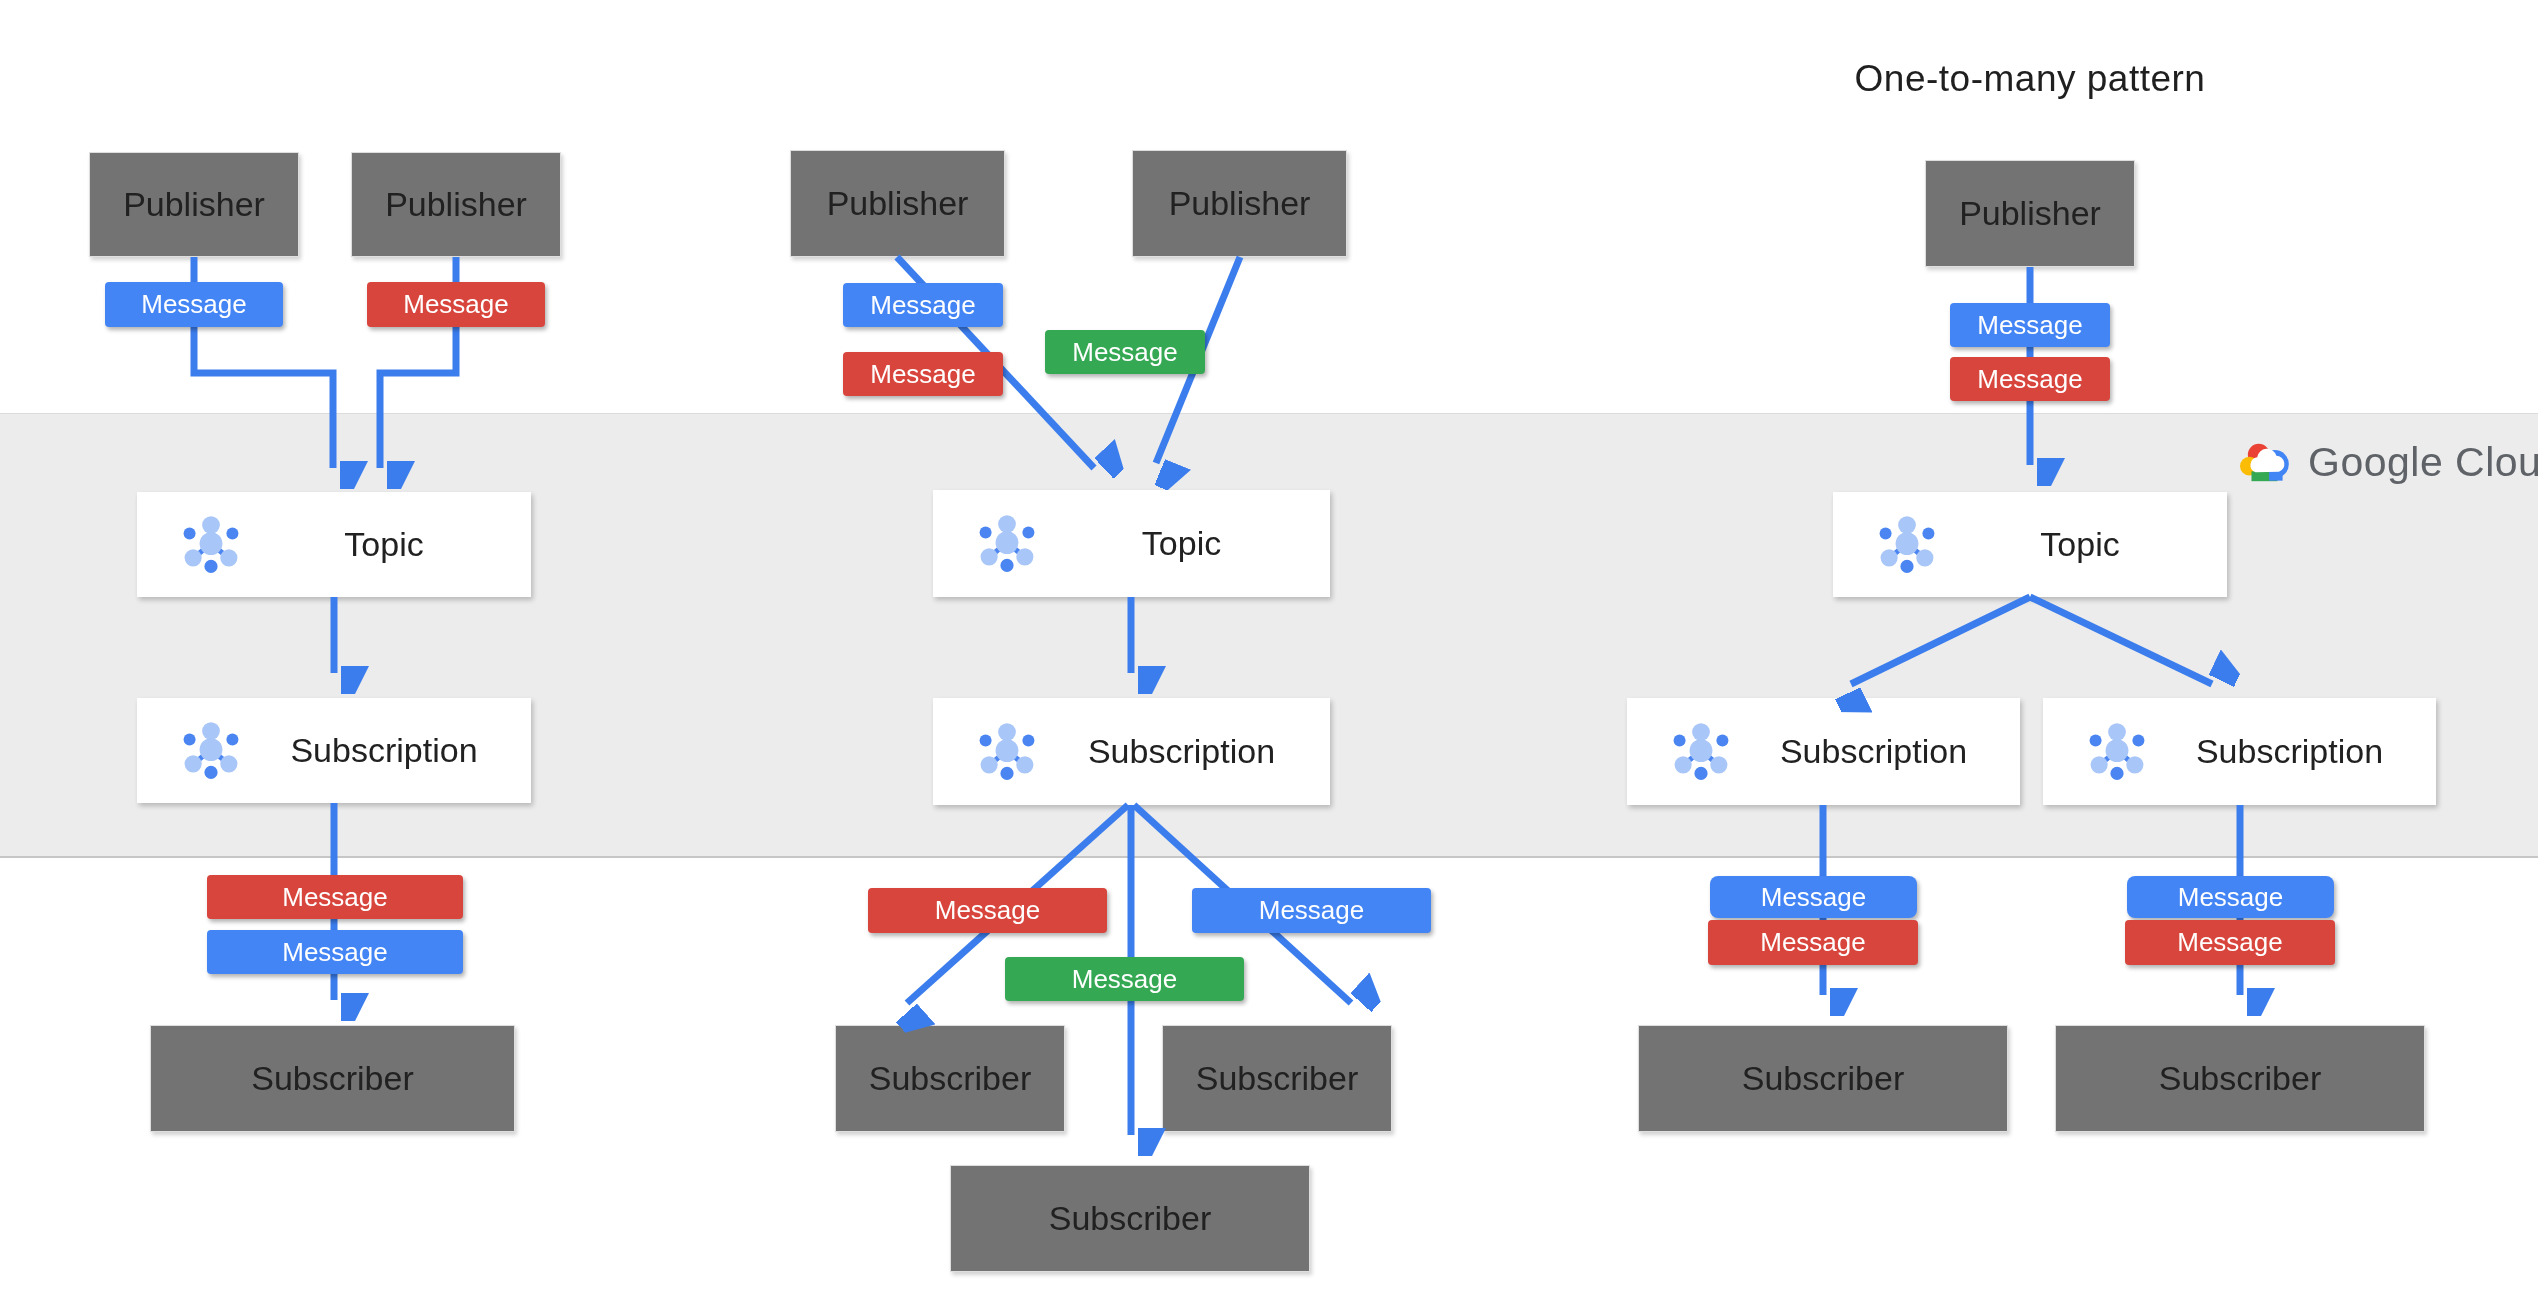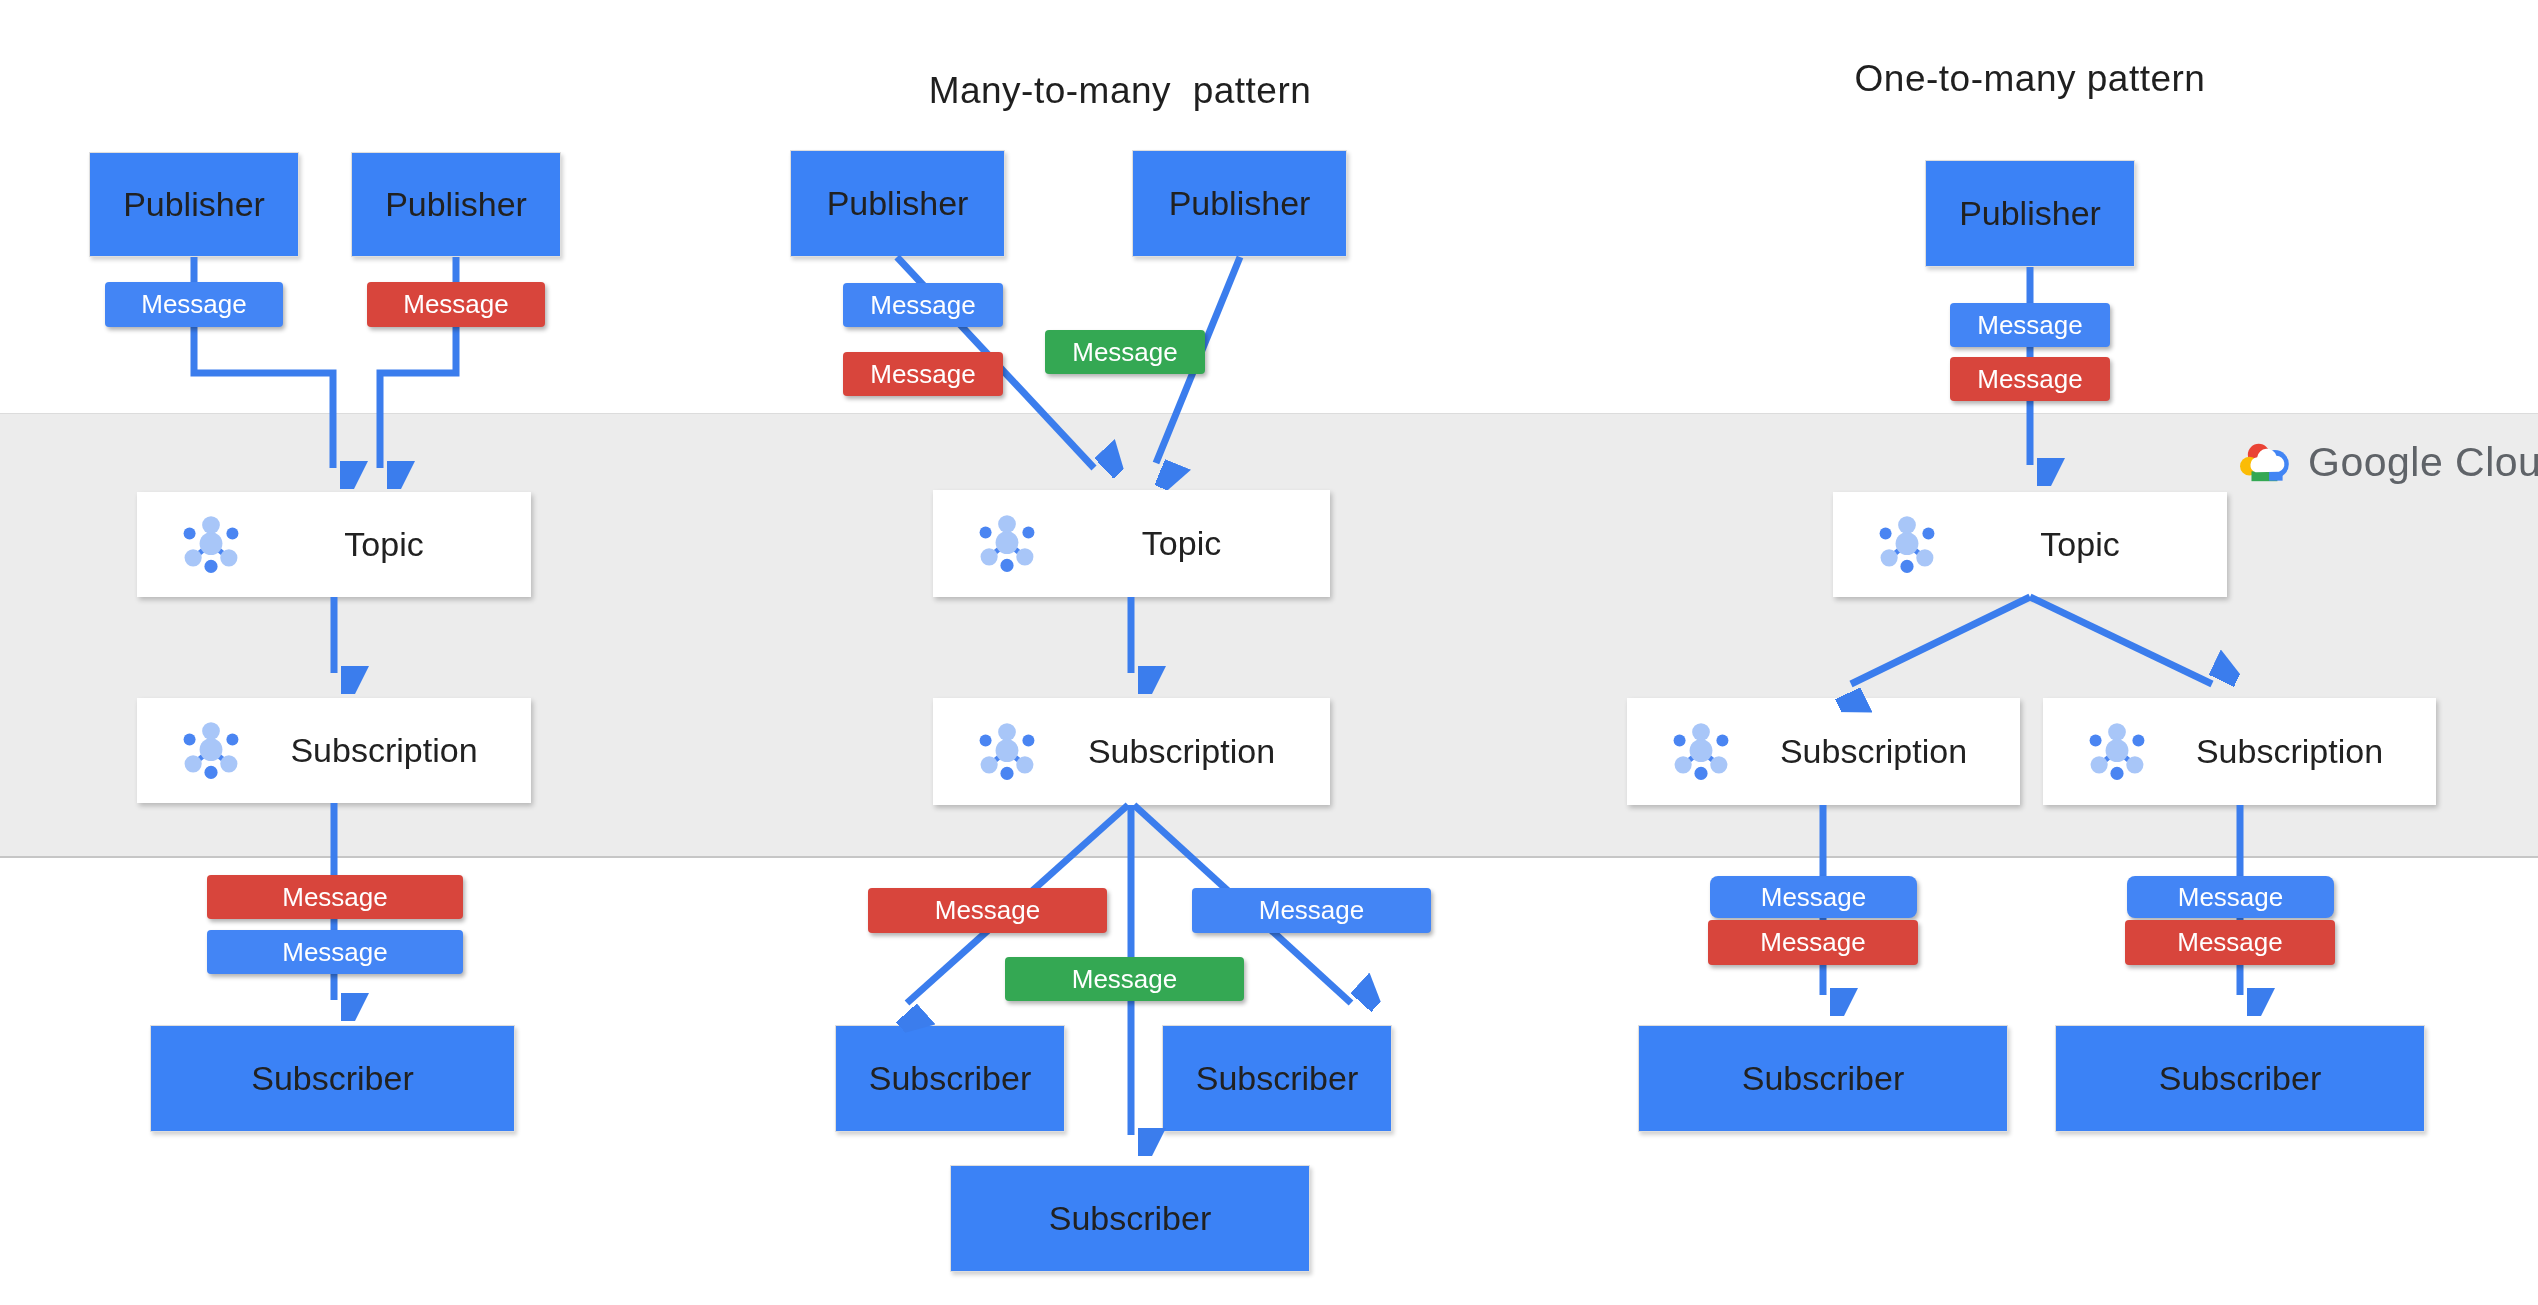--- a/index.html
+++ b/index.html
@@ -7,21 +7,21 @@
   #canvas{position:relative;width:2538px;height:1305px;background:#ffffff;overflow:hidden;}
 
   .band{position:absolute;left:0;top:413px;width:2538px;height:442px;background:#ececec;
         border-top:1px solid #dcdcdc;border-bottom:2px solid #c6c6c6;z-index:0;}
 
   .pattern-title{position:absolute;z-index:1;text-align:center;font-size:37px;color:#1f1f1f;
         white-space:pre;letter-spacing:0.5px;}
 
   .node{position:absolute;display:flex;align-items:center;justify-content:center;
         font-size:34px;color:#212121;z-index:1;box-sizing:border-box;}
-  .node.gray{background:#3b82f6;border:1px solid #dedede;box-shadow:2px 3px 4px rgba(0,0,0,0.18);}
+  .node.gray{background:#737373;border:1px solid #dedede;box-shadow:2px 3px 4px rgba(0,0,0,0.18);}
   .node.white{background:#ffffff;box-shadow:2px 3px 5px rgba(0,0,0,0.22);justify-content:flex-start;
         padding-left:42px;gap:24px;}
   .node.white .label-wrap{flex:1;text-align:center;padding-right:30px;}
 
   .msg{position:absolute;display:flex;align-items:center;justify-content:center;
         font-size:26px;color:#ffffff;z-index:3;border-radius:4px;
         box-shadow:2px 3px 4px rgba(0,0,0,0.3);}
   .msg.blue{background:#4385f5;}
   .msg.red{background:#d8453c;}
   .msg.green{background:#34a853;}
@@ -34,21 +34,20 @@
   .gc-logo .cloud{width:56px;height:48px;margin-right:14px;}
   .gc-logo .gc-text{font-size:41px;color:#5f6368;letter-spacing:0.5px;white-space:pre;}
 </style>
 </head>
 <body>
 
 <div id="canvas">
 
   <div class="band"></div>
 
-  <div class="pattern-title" style="left:870px;top:70px;width:500px;">Many-to-many  pattern</div>
   <div class="pattern-title" style="left:1780px;top:58px;width:500px;">One-to-many pattern</div>
 
   <div class="node gray" style="left:89px;top:152px;width:210px;height:105px;">
       <span>Publisher</span>
     </div>
   <div class="node gray" style="left:351px;top:152px;width:210px;height:105px;">
       <span>Publisher</span>
     </div>
 
   <div class="node white" style="left:137px;top:492px;width:394px;height:105px;">

